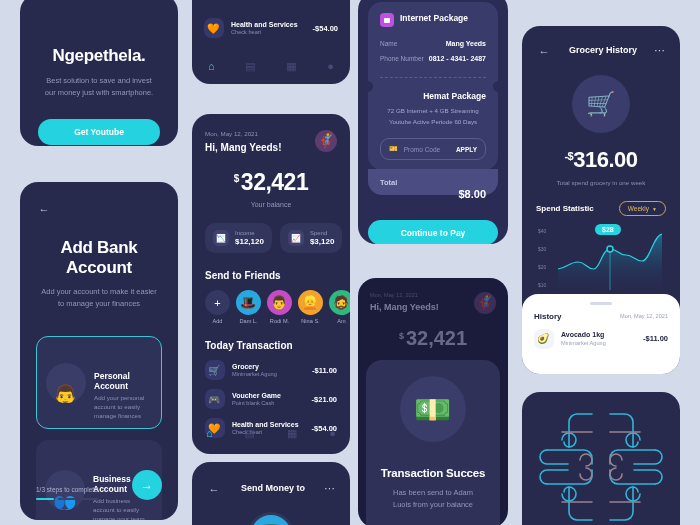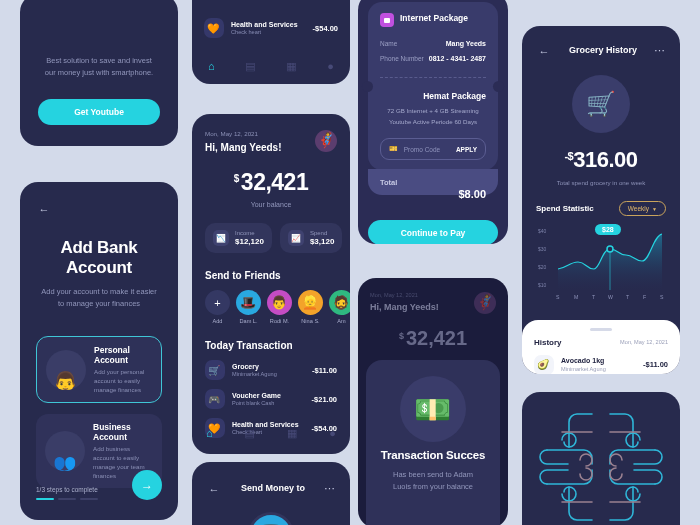--- a/index.html
+++ b/index.html
@@ -44,21 +44,21 @@
   .acct {
     display:flex; align-items:center; gap:8px;
     border-radius:12px; padding:8px 9px; background:#30325a;
   }
   .acct.selected { border:1px solid #3fc6d6; background:#2e3158; }
   .acct-av {
     width:40px;height:40px;border-radius:50%;flex:0 0 40px;
     background:#3a3d67; display:flex; align-items:flex-end; justify-content:center;
     overflow:hidden; position:relative;
   }
-  .acct-name { font-size:8.5px; font-weight:bold; color:#fff; }
+  .acct-name { font-size:8.5px; font-weight:bold; color:#fff;margin-top:26px; }
   .acct-desc { font-size:6.2px; line-height:9px; color:#8b90b6; margin-top:2px; }
   .steps { font-size:6.5px; color:#aeb2d0; }
   .dots { display:flex; gap:4px; margin-top:5px; }
   .dot { width:18px; height:2.5px; border-radius:2px; background:#3d4068; }
   .dot.on { background:#25d3e0; }
   .fab {
     width:30px;height:30px;border-radius:50%;background:#25d3e0;
     display:flex;align-items:center;justify-content:center;color:#fff;font-size:12px;cursor:pointer;
   }
 
@@ -135,20 +135,21 @@
   
   #card-pattern { left:522px; top:392px; width:158px; height:150px; }
 </style>
 </head>
 <body>
 
 <div class="board">
 
   <div class="phone" id="card-onboarding">
     <div class="inner" style="padding-top:52px;">
+      <div class="title-lg">Ngepethela.</div>
       <div class="sub" style="margin-top:9px;padding:0 6px;">Best solution to save and invest our money just with smartphone.</div>
       <button class="cta" style="width:100%;height:26px;margin-top:20px;">Get Youtube</button>
 
     </div>
   </div>
 
   <div class="phone" id="card-bank">
     <div style="padding:18px 16px 0;">
       <div class="back-arrow">←</div>
       <div class="title-lg" style="margin-top:22px;text-align:center;">Add Bank Account</div>
@@ -376,21 +377,21 @@
           <span style="position:absolute;left:2px;top:1px;font-size:15px;">🦸</span>
         </div>
       </div>
       <div style="text-align:center;margin-top:13px;font-size:20px;font-weight:bold;color:#a6a9c9;">
         <span style="font-size:9px;vertical-align:top;position:relative;top:4px;margin-right:2px;">$</span><span>32,421</span>
       </div>
     </div>
 
     <div class="modal" style="top:82px;">
       <div class="succ-circle">💵</div>
-      <div style="text-align:center;font-size:11.5px;font-weight:bold;color:#fff;margin-top:7px;letter-spacing:-.2px;">Transaction Succes</div>
+      <div style="text-align:center;font-size:11.5px;font-weight:bold;color:#fff;margin-top:25px;letter-spacing:-.2px;">Transaction Succes</div>
       <div class="sub" style="margin-top:8px;padding:0 12px;">Has been send to Adam Luois from your balance</div>
 
     </div>
   </div>
 
   <div class="phone" id="card-grocery">
     <div style="padding:16px 14px 0;">
       <div style="display:flex;align-items:center;justify-content:space-between;">
         <div class="back-arrow">←</div>
         <div style="font-size:9px;font-weight:bold;color:#fff;">Grocery History</div>
@@ -440,21 +441,21 @@
           <text x="90" y="75" fill="#8b90b6" font-size="5.2" font-family="Liberation Sans, sans-serif">T</text>
           <text x="107" y="75" fill="#8b90b6" font-size="5.2" font-family="Liberation Sans, sans-serif">F</text>
           <text x="124" y="75" fill="#8b90b6" font-size="5.2" font-family="Liberation Sans, sans-serif">S</text>
         </svg>
         <div style="position:absolute;left:59px;top:0px;background:#25d3e0;border-radius:8px;padding:2px 7px;font-size:7px;font-weight:bold;color:#fff;">
           <span>$28</span>
         </div>
       </div>
     </div>
 
-    <div class="sheet" style="height:54px;">
+    <div class="sheet" style="height:80px;">
       <div class="grab"></div>
       <div style="display:flex;align-items:center;justify-content:space-between;">
         <div class="h-title">History</div>
         <div class="h-date">Mon, May 12, 2021</div>
       </div>
       <div class="h-item">
         <div class="h-ic">🥑</div>
         <div style="min-width:0;">
           <div class="h-n">Avocado 1kg</div>
           <div class="h-d">Minimarket Agung</div>

